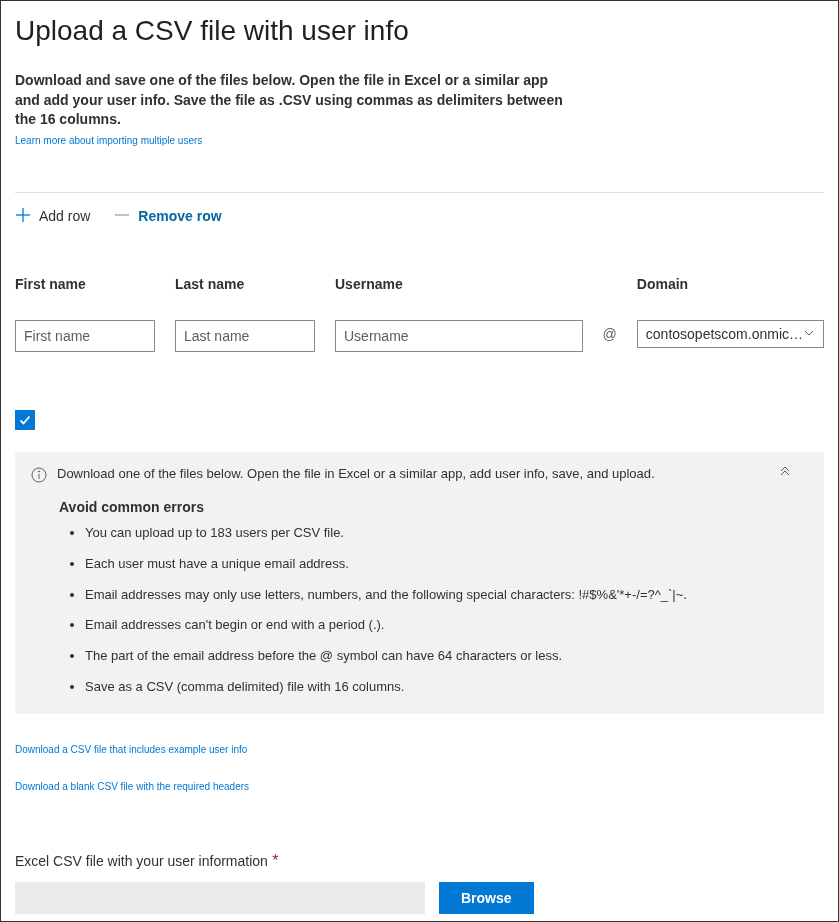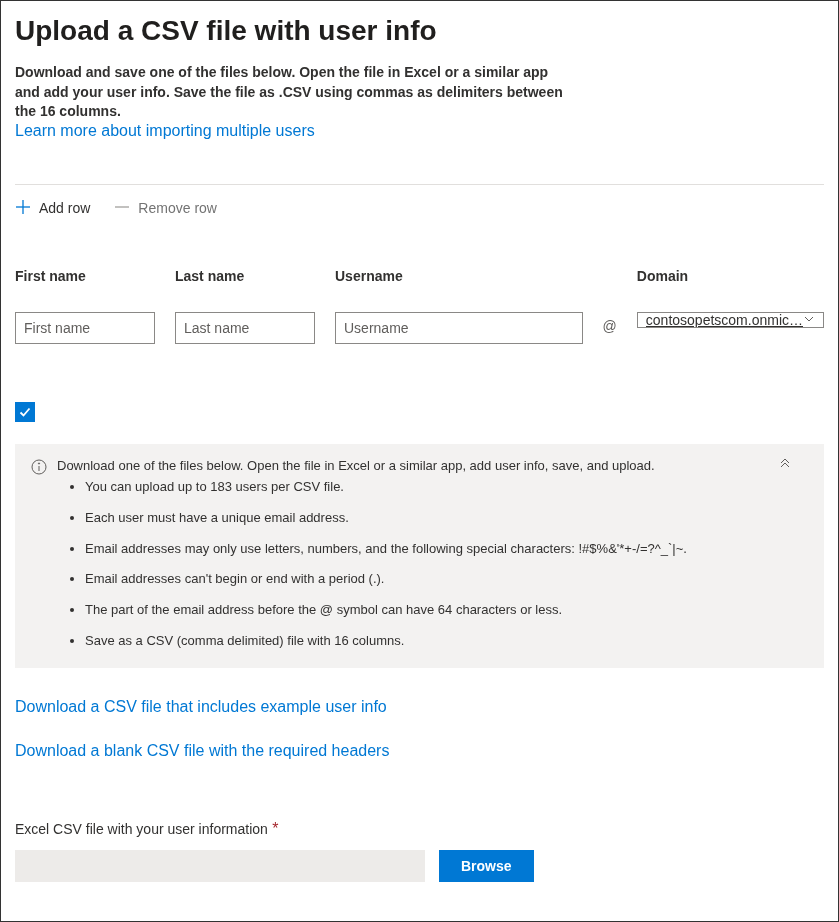--- a/index.html
+++ b/index.html
@@ -12,36 +12,36 @@
       background: #fff;
       width: 839px;
       height: 922px;
       border: 1px solid #333;
       padding: 14px 14px 0 14px;
       color: #323130;
       overflow: hidden;
     }
     h1 {
       font-size: 28px;
-      font-weight: 700;
-      margin-bottom: 16px;
+      font-weight: 400;
+      margin-bottom: 24px;
       color: #201f1e;
     }
     .intro {
       font-size: 14px;
       line-height: 1.4;
       color: #323130;
       max-width: 560px;
       font-weight: bold;
     }
     .link {
       color: #0078d4;
       text-decoration: none;
       cursor: pointer;
-      font-size: 16px;
+      font-size: 10px;
     }
     .divider {
       border: none;
       border-top: 1px solid #e1dfdd;
       margin-top: 44px;
       margin-bottom: 14px;
     }
     .row-actions {
       display: flex;
       gap: 24px;
@@ -49,22 +49,23 @@
       margin-bottom: 50px;
     }
     .action-btn {
       display: flex;
       align-items: center;
       gap: 8px;
       font-size: 14px;
       cursor: pointer;
     }
     .action-btn.disabled {
-      color: #737373;
+      color: #0369a1;
       cursor: default;
+      font-weight: bold;
     }
     .plus-icon svg { stroke: #0078d4; }
     .minus-icon svg { stroke: #a19f9d; }
     .form-row {
       display: flex;
       gap: 20px;
       align-items: flex-start;
     }
     .form-col {
       display: flex;
@@ -87,31 +88,30 @@
     }
     .text-input::placeholder {
       color: #605e5c;
     }
     .at-symbol {
       font-size: 14px;
       color: #605e5c;
       padding-top: 50px;
     }
     .domain-select {
-      height: 16px;
+      height: 28px;
       border: 1px solid #8a8886;
       padding: 0 8px;
       display: flex;
       align-items: center;
       justify-content: space-between;
       font-size: 14px;
       cursor: pointer;
       overflow: hidden;
       white-space: nowrap;
-      text-decoration: underline;
     }
     .domain-select .value { overflow: hidden; text-overflow: ellipsis; }
     .checkbox-row {
       display: flex;
       align-items: center;
       gap: 10px;
       margin-top: 58px;
       margin-bottom: 22px;
     }
     .checkbox {
@@ -279,20 +279,21 @@
         </svg>
     </span>
     <span class="panel-header-text">Download one of the files below. Open the file in Excel or a similar app, add user info, save, and upload.</span>
     <span class="chevron-icon">
       <svg width="14" height="14" viewBox="0 0 14 14" fill="none" stroke="#605e5c" stroke-width="1">
           <polyline points="3,9 7,5 11,9"></polyline>
           <polyline points="3,5 7,1 11,5"></polyline>
         </svg>
     </span>
   </div>
+  <div class="panel-subtitle">Avoid common errors</div>
   <ul class="panel-list">
     <li>You can upload up to 183 users per CSV file.</li>
     <li>Each user must have a unique email address.</li>
     <li>Email addresses may only use letters, numbers, and the following special characters: !#$%&amp;'*+-/=?^_`|~.</li>
     <li>Email addresses can't begin or end with a period (.).</li>
     <li>The part of the email address before the @ symbol can have 64 characters or less.</li>
     <li>Save as a CSV (comma delimited) file with 16 columns.</li>
   </ul>
 </div>
 

